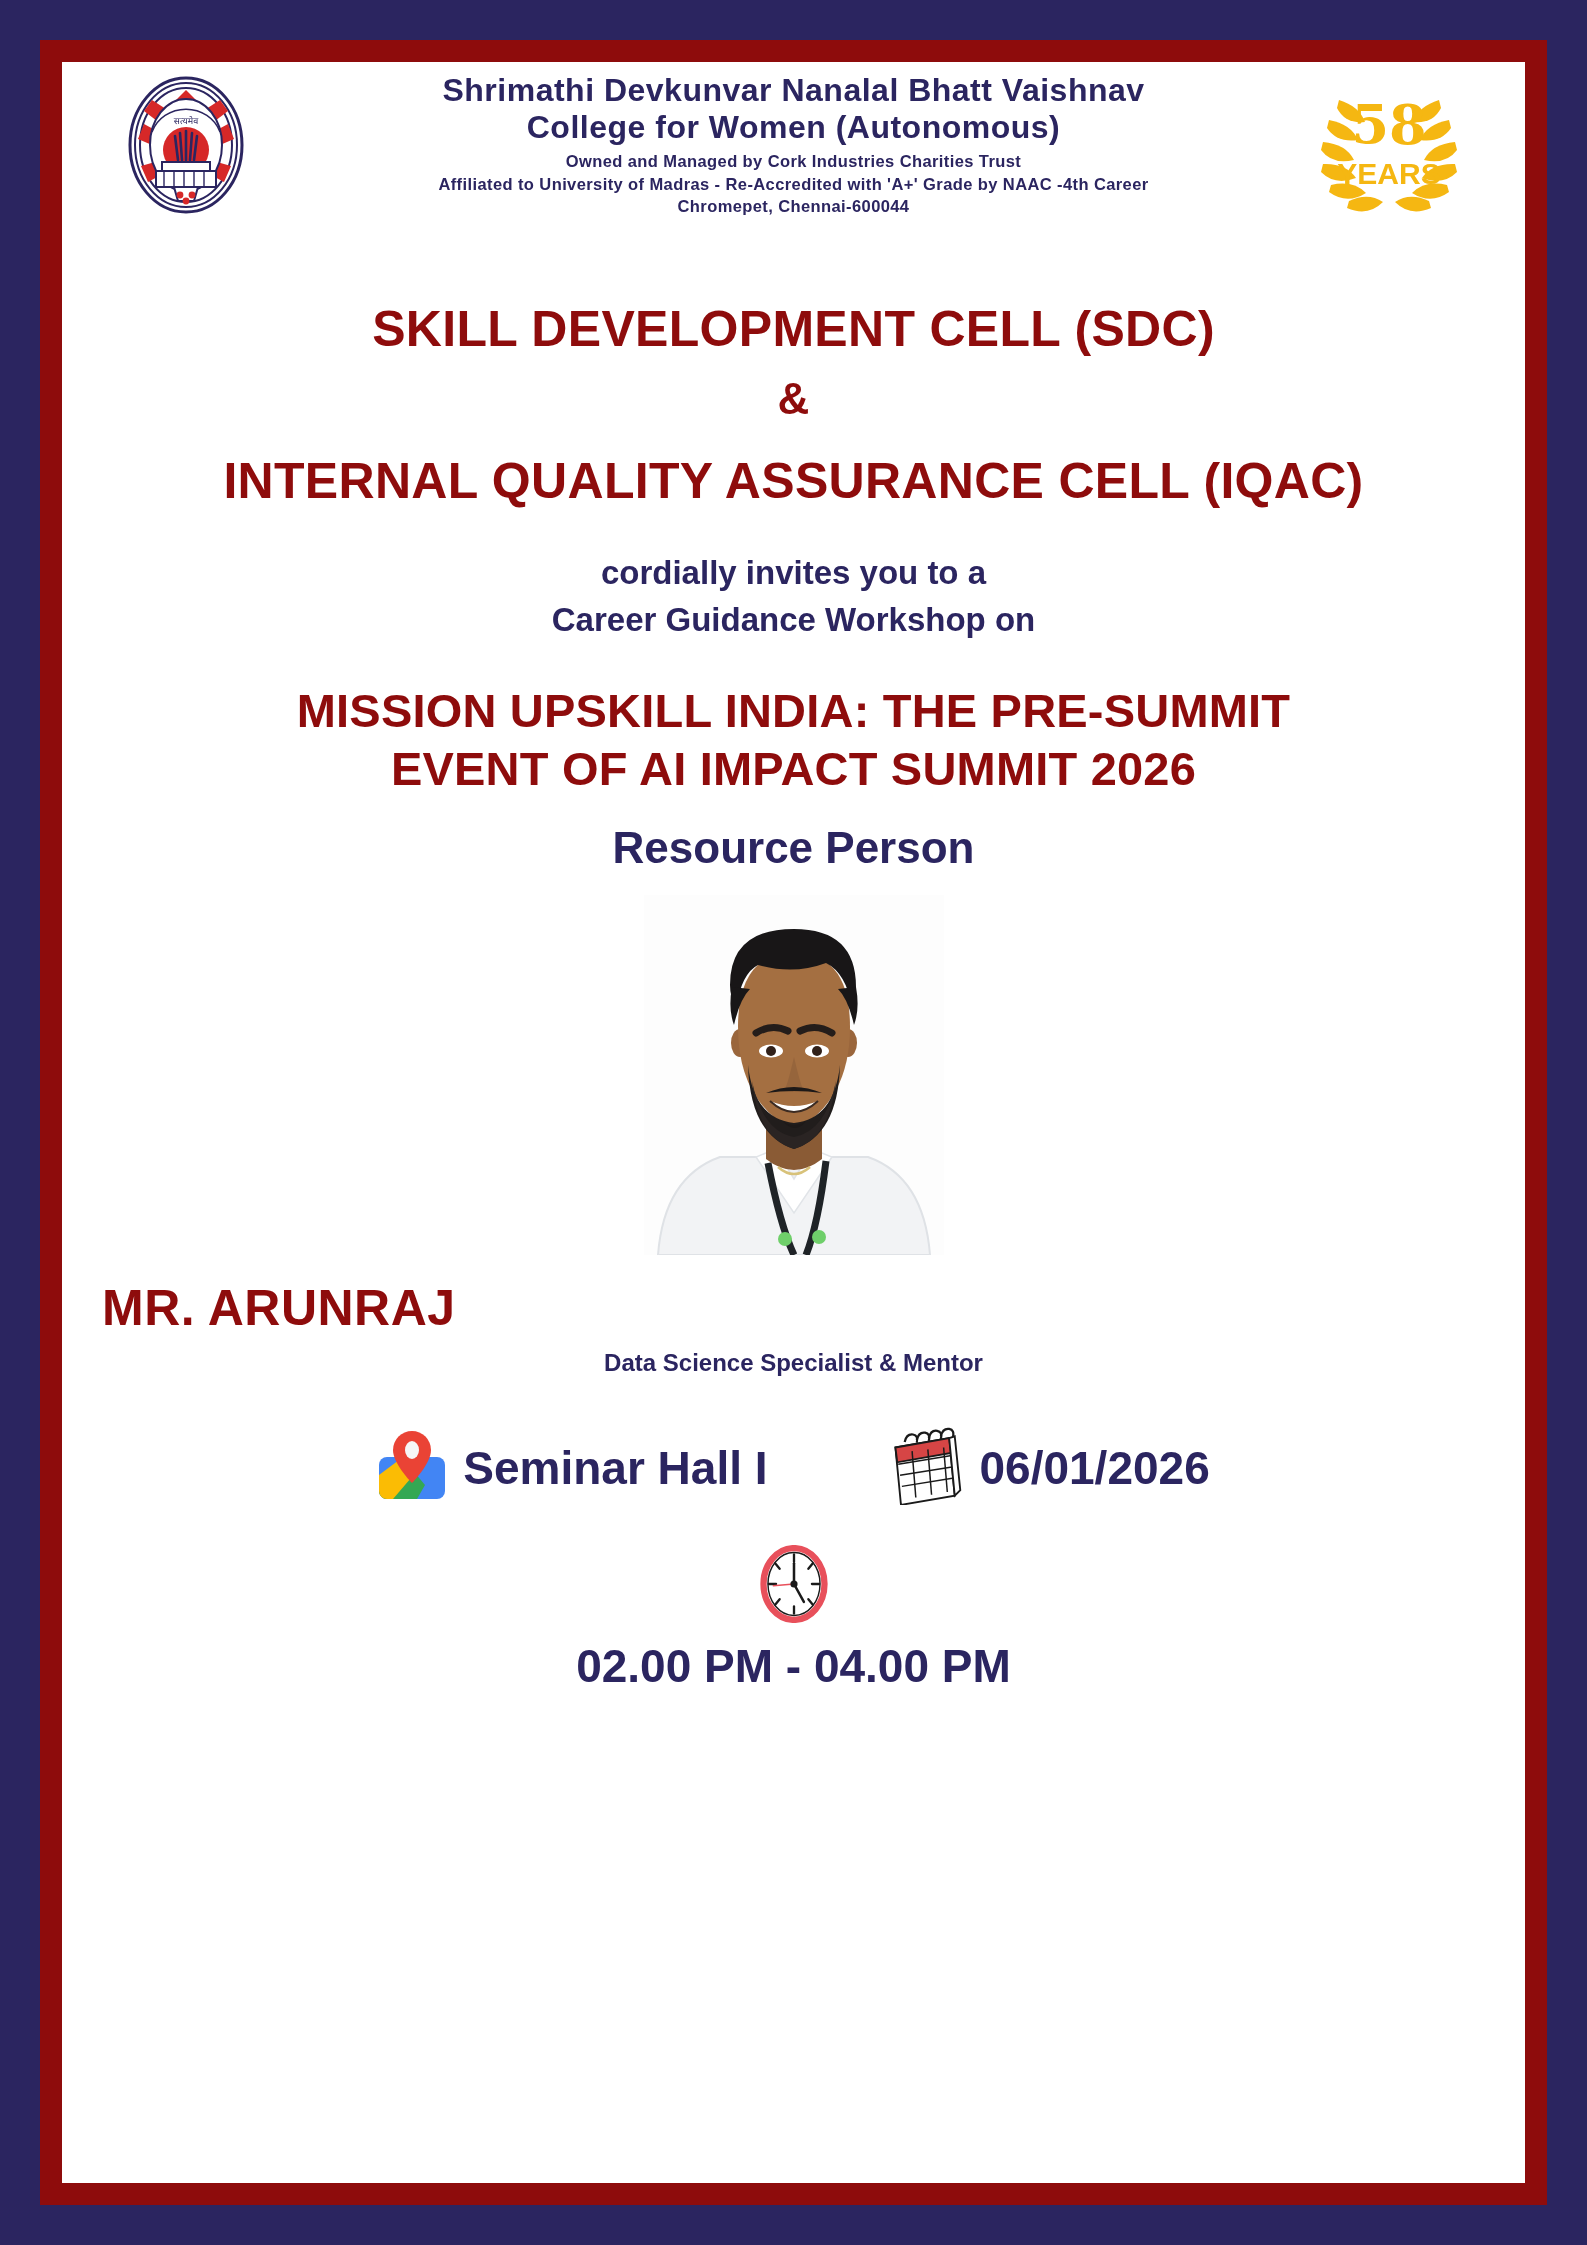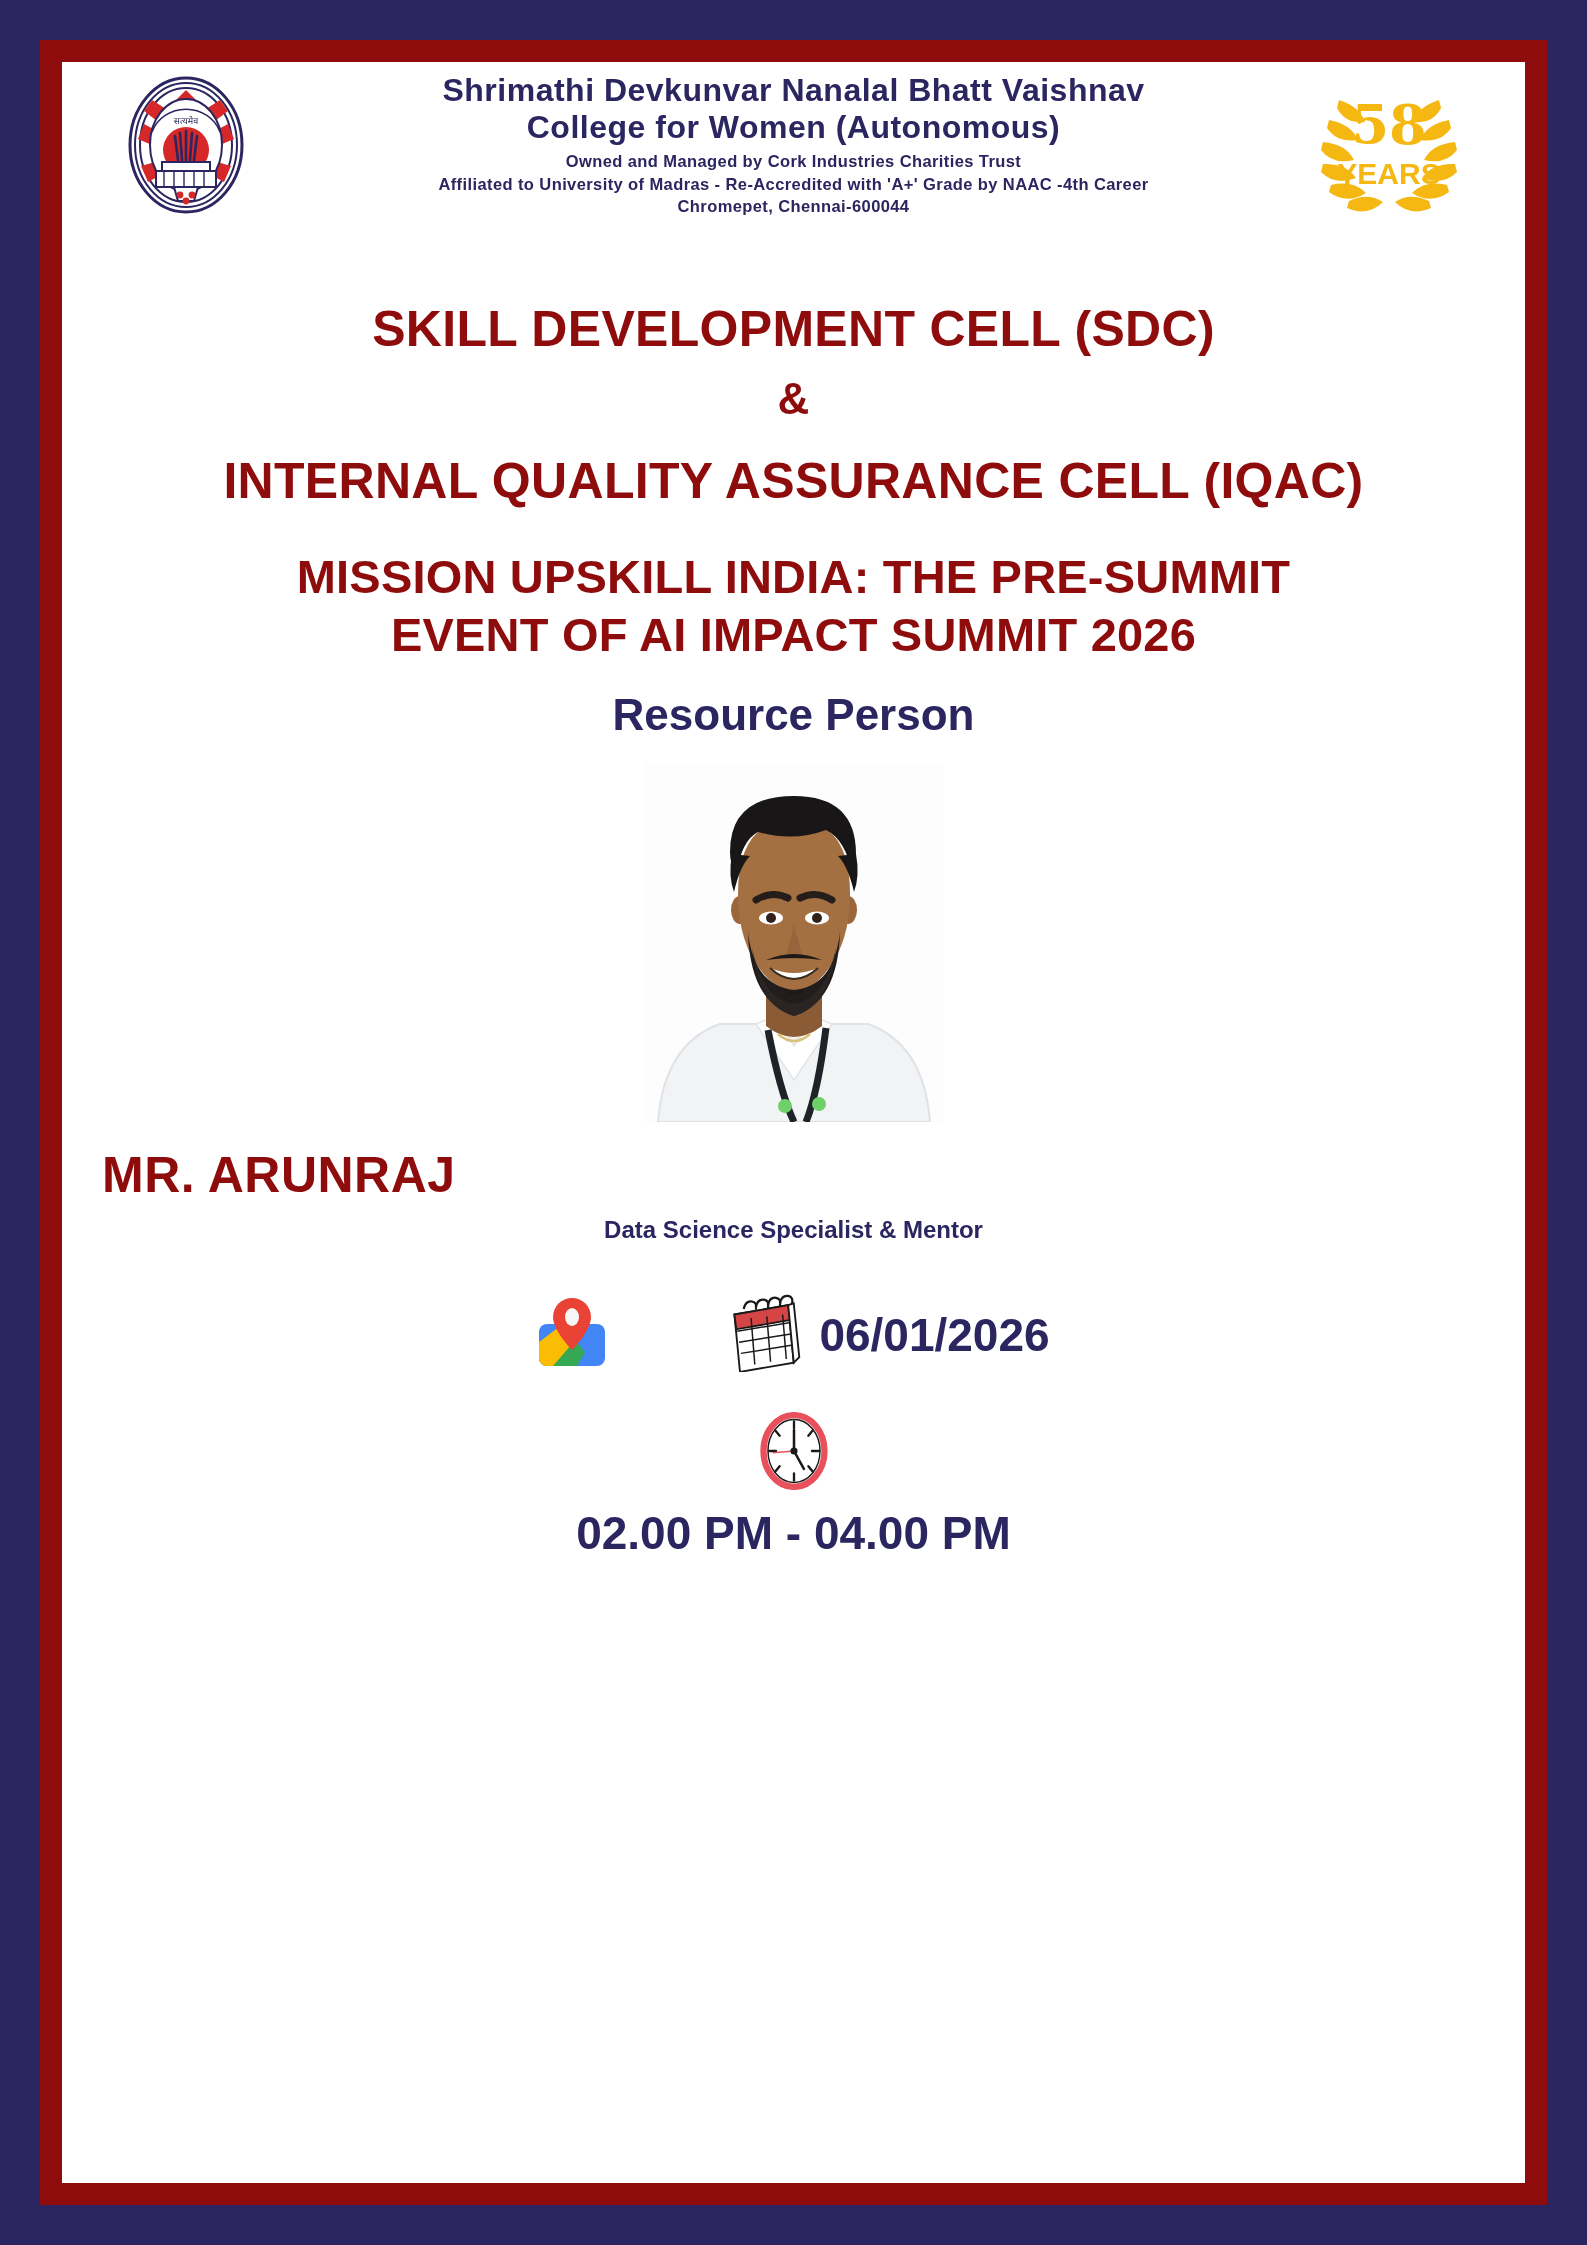--- a/index.html
+++ b/index.html
@@ -273,20 +273,24 @@
             <span>Affiliated to University of Madras - Re-Accredited with 'A+' Grade by NAAC -4th Career</span><br>
             <span>Chromepet, Chennai-600044</span>
           </div>
         </div>
       </div>
 
       <div class="cell-title l1">SKILL DEVELOPMENT CELL (SDC)</div>
       <div class="cell-title amp">&amp;</div>
       <div class="cell-title l2">INTERNAL QUALITY ASSURANCE CELL (IQAC)</div>
 
+      <div class="invite">
+        <span>cordially invites you to a</span><br>
+        <span>Career Guidance Workshop on</span>
+      </div>
 
       <div class="event-title">
         <span>MISSION UPSKILL INDIA: THE PRE-SUMMIT</span><br>
         <span>EVENT OF AI IMPACT SUMMIT 2026</span>
       </div>
 
       <div class="resource-label">Resource Person</div>
 
       <div class="photo-wrap">
         <div class="photo">
@@ -347,20 +351,21 @@
         <div class="detail-item">
           <span class="icon-box">
             <svg viewBox="0 0 70 74" width="70" height="74">
               <path d="M10 28 h50 a8 8 0 0 1 8 8 v26 a8 8 0 0 1 -8 8 h-50 a8 8 0 0 1 -8 -8 v-26 a8 8 0 0 1 8 -8 z" fill="#4285F4"></path>
               <path d="M2 62 l26 -30 20 24 -8 14 h-30 a8 8 0 0 1 -8 -8 z" fill="#34A853"></path>
               <path d="M2 46 l24 -18 14 14 -24 28 h-6 a8 8 0 0 1 -8 -8 z" fill="#FBBC04"></path>
               <path d="M35 2 a19 19 0 0 1 19 19 c0 14 -19 33 -19 33 s-19 -19 -19 -33 a19 19 0 0 1 19 -19 z" fill="#EA4335"></path>
               <ellipse cx="35" cy="21" rx="7" ry="9" fill="#F6F6F6"></ellipse>
             </svg>
           </span>
+          <span class="detail-text">Seminar Hall I</span>
         </div>
 
         <div class="detail-item">
           <span class="icon-box">
             <svg viewBox="0 0 82 84" width="76" height="78">
               <path d="M8 22 l58 -10 6 62 -58 10 z" fill="#FFFFFF" stroke="#1A1A1A" stroke-width="2"></path>
               <path d="M8 22 l58 -10 2 16 -58 10 z" fill="#D64545" stroke="#1A1A1A" stroke-width="2"></path>
               <g stroke="#1A1A1A" stroke-width="2.4" fill="none">
                 <path d="M18 16 q2 -9 9 -8 q6 1 4 9"></path>
                 <path d="M31 14 q2 -9 9 -8 q6 1 4 9"></path>

